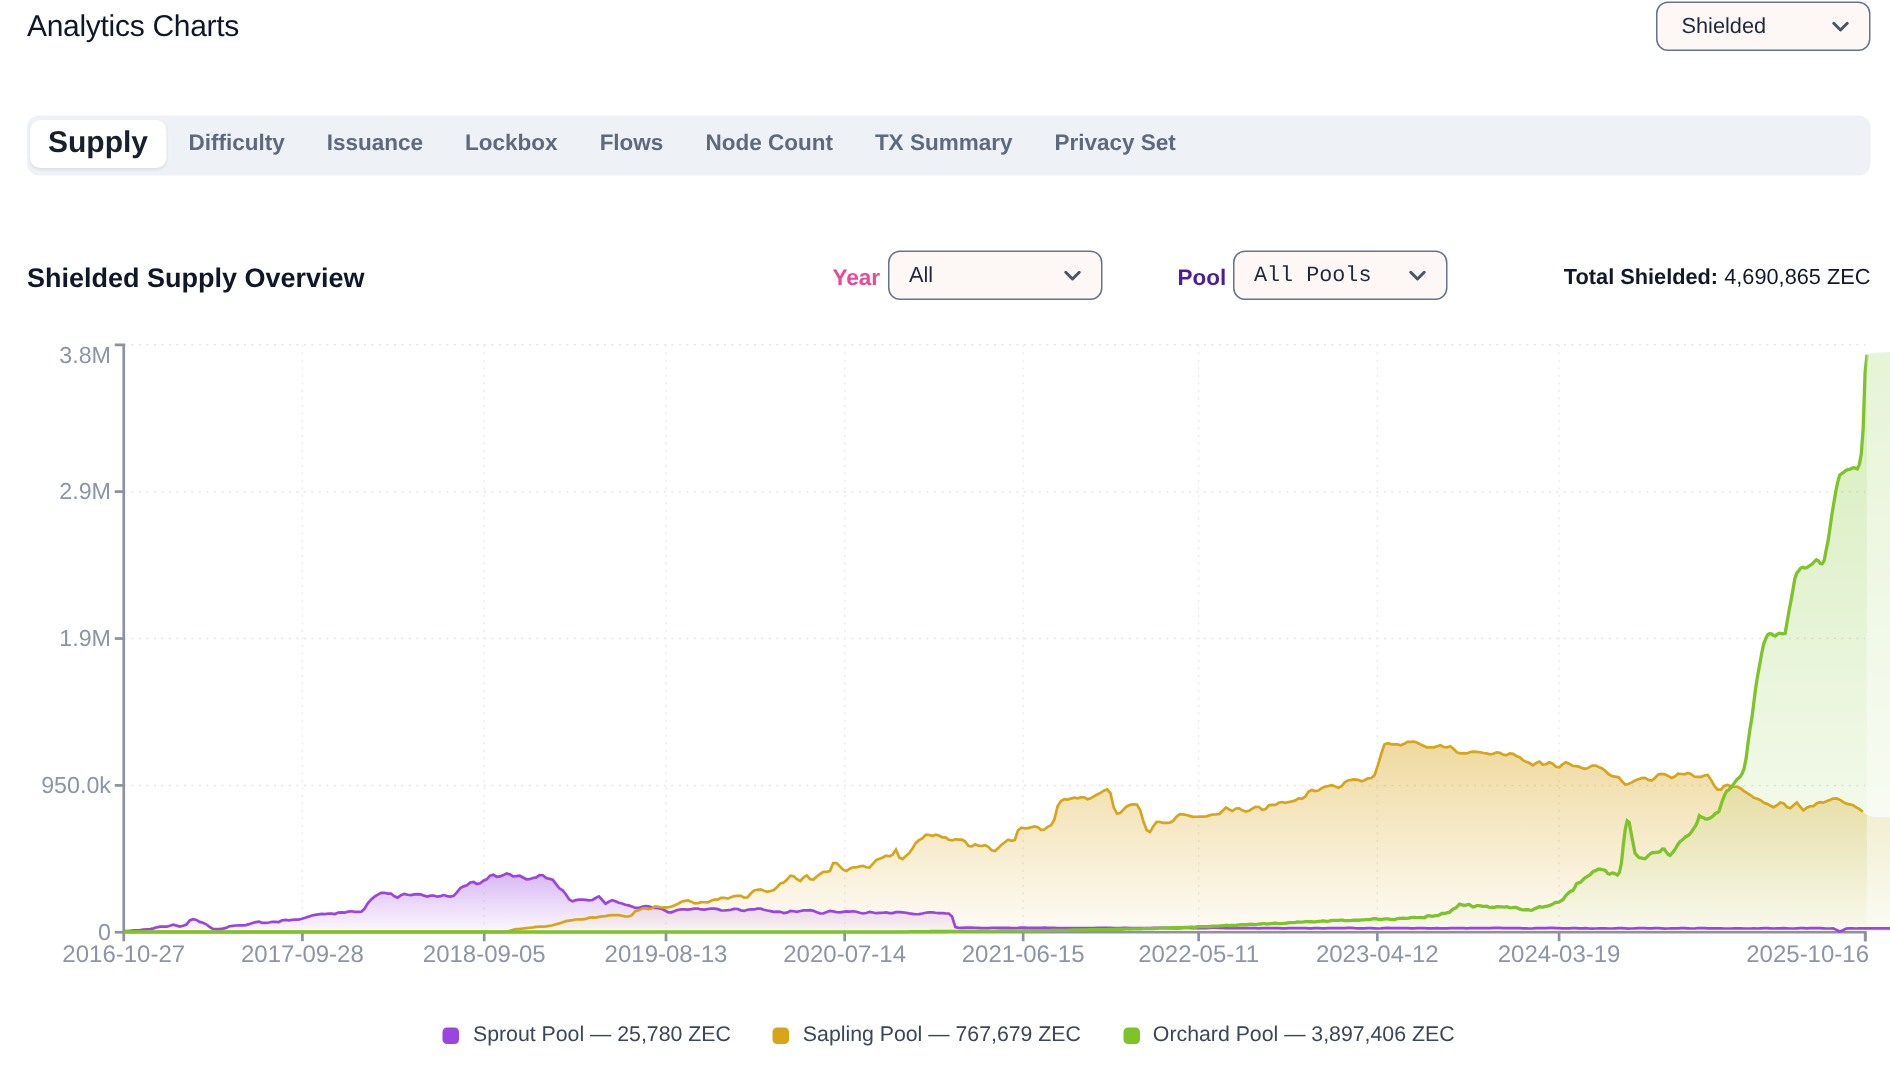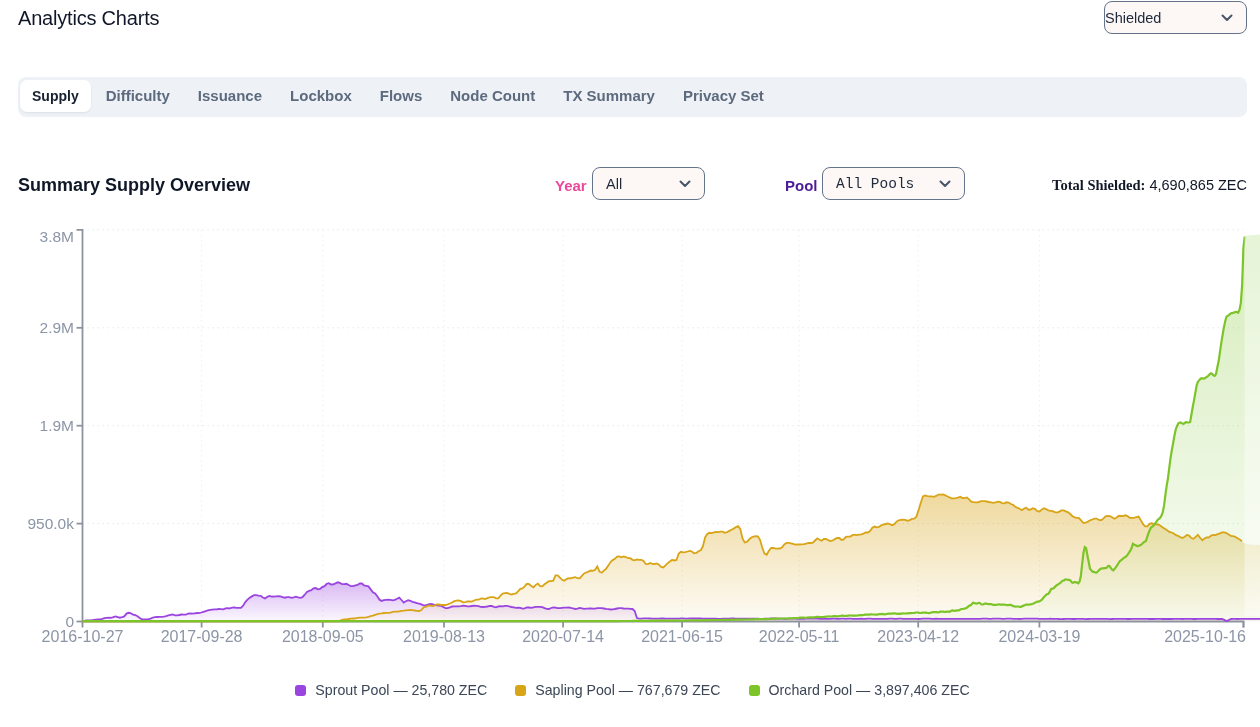--- a/index.html
+++ b/index.html
@@ -4,63 +4,63 @@
 * { margin:0; padding:0; box-sizing:border-box; }
 html,body { width:1260px; height:727px; background:#fff; font-family:"Liberation Sans",sans-serif; overflow:hidden; }
 .abs { position:absolute; }
 .sel { position:absolute; height:33px; background:#fdf8f6; border:1px solid #64748b; border-radius:8px;
   display:flex; align-items:center; padding:0 13px; font-size:14.5px; color:#1e293b; }
 .sel .chev { position:absolute; right:13px; top:50%; transform:translateY(-50%); }
 .tabs { position:absolute; left:18px; top:77px; width:1229px; height:40px; background:#eef2f6; border-radius:8px;
   display:flex; align-items:flex-start; padding:2.5px 2px 0 2px; }
 .tab { font-size:15px; color:#5d6a7e; font-weight:700; height:32px; display:flex; align-items:center;
   padding:0 13px; border-radius:7px; margin-right:2px; }
-.tab.active { background:#fff; color:#16202e; font-weight:700; font-size:14px; padding:0 12px;
+.tab.active { background:#fff; color:#16202e; font-weight:700; font-size:20px; padding:0 12px;
   box-shadow:0 1px 2px rgba(15,23,42,0.08); }
 .legend { position:absolute; left:0; top:682px; width:1265px; display:flex; justify-content:center; gap:28px; }
 .litem { display:flex; align-items:center; gap:9px; font-size:14.2px; color:#3b4657; }
 .sw { width:11px; height:11px; border-radius:3px; display:inline-block; }
 </style></head>
 <body>
 <div class="abs" style="left:18px;top:7px;font-size:20px;line-height:23px;font-weight:400;color:#101828;letter-spacing:-0.2px;">Analytics Charts</div>
 
-<div class="sel" style="left:1104px;top:1px;width:143px;padding:0 0;">Shielded
+<div class="sel" style="left:1104px;top:1px;width:143px;padding:0 16px;">Shielded
   <svg class="chev" width="12" height="8" viewBox="0 0 12 8">
       <path d="M1.5 1.5 L6 6 L10.5 1.5" fill="none" stroke="#475569" stroke-width="2" stroke-linecap="round" stroke-linejoin="round"></path>
     </svg>
 </div>
 
 <div class="tabs">
   <div class="tab active">Supply</div>
   <div class="tab">Difficulty</div>
   <div class="tab">Issuance</div>
   <div class="tab">Lockbox</div>
   <div class="tab">Flows</div>
   <div class="tab">Node Count</div>
   <div class="tab">TX Summary</div>
   <div class="tab">Privacy Set</div>
 </div>
 
-<div class="abs" style="left:18px;top:174.5px;font-size:18px;line-height:21px;font-weight:700;color:#101828;">Summary Supply Overview</div>
+<div class="abs" style="left:18px;top:174.5px;font-size:18px;line-height:21px;font-weight:700;color:#101828;">Shielded Supply Overview</div>
 
 <div class="abs" style="left:555px;top:177px;font-size:15px;font-weight:700;color:#ec4899;">Year</div>
-<div class="sel" style="left:592px;top:167px;width:113px;">All
+<div class="sel" style="left:592px;top:167px;width:143px;">All
   <svg class="chev" width="12" height="8" viewBox="0 0 12 8">
       <path d="M1.5 1.5 L6 6 L10.5 1.5" fill="none" stroke="#475569" stroke-width="2" stroke-linecap="round" stroke-linejoin="round"></path>
     </svg>
 </div>
 
 <div class="abs" style="left:785px;top:177px;font-size:15px;font-weight:700;color:#4c1d95;">Pool</div>
 <div class="sel" style="left:822px;top:167px;width:143px;font-family:Liberation Mono, monospace;">All Pools
   <svg class="chev" width="12" height="8" viewBox="0 0 12 8">
       <path d="M1.5 1.5 L6 6 L10.5 1.5" fill="none" stroke="#475569" stroke-width="2" stroke-linecap="round" stroke-linejoin="round"></path>
     </svg>
 </div>
 
-<div class="abs" style="left:847px;top:176.5px;width:400px;text-align:right;font-size:14.5px;line-height:17px;color:#111827;"><b style="font-weight:700;font-family:Liberation Serif, serif;">Total Shielded:</b> 4,690,865 ZEC</div>
+<div class="abs" style="left:847px;top:176.5px;width:400px;text-align:right;font-size:14.5px;line-height:17px;color:#111827;"><b style="font-weight:700;">Total Shielded:</b> 4,690,865 ZEC</div>
 
 <svg width="1260" height="433" viewBox="0 217 1260 433" style="position:absolute;left:0;top:217px">
 <defs>
 <linearGradient id="gp" x1="0" y1="0" x2="0" y2="1">
         <stop offset="0" stop-color="#9b45e0" stop-opacity="0.38"></stop>
         <stop offset="1" stop-color="#9b45e0" stop-opacity="0.04"></stop>
       </linearGradient>
 <linearGradient id="gy" x1="0" y1="0" x2="0" y2="1">
         <stop offset="0" stop-color="#d8a418" stop-opacity="0.42"></stop>
         <stop offset="1" stop-color="#d8a418" stop-opacity="0.04"></stop>

